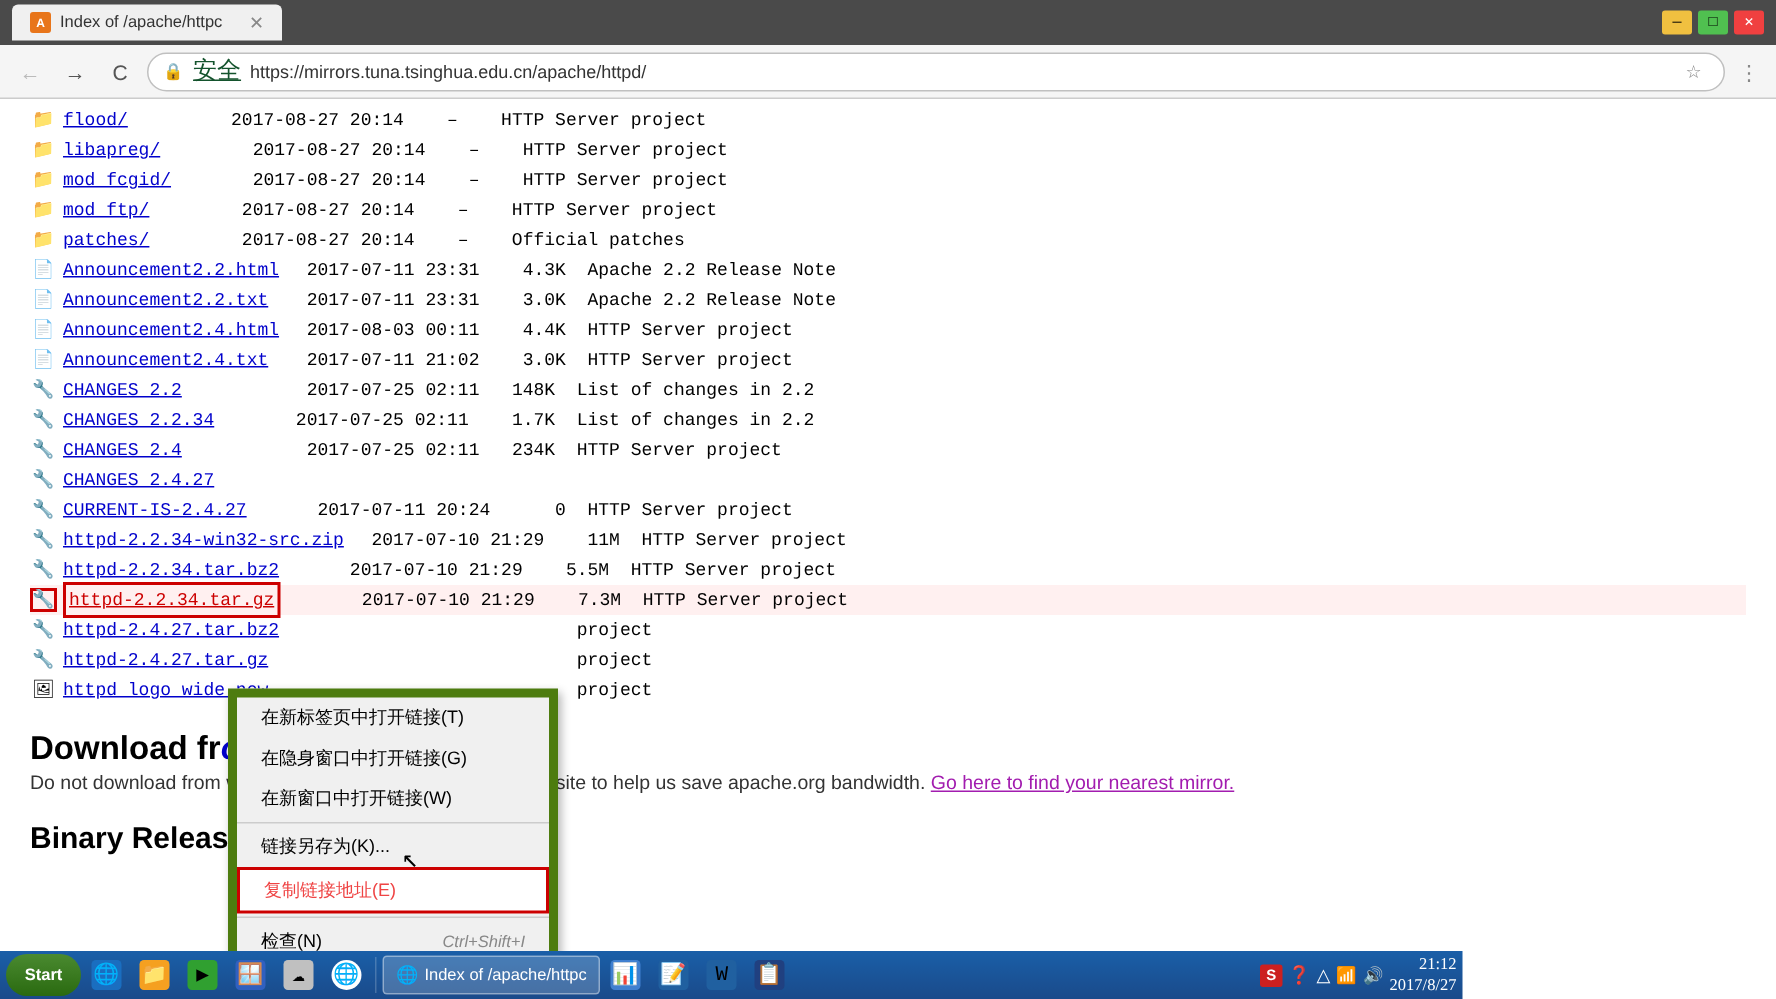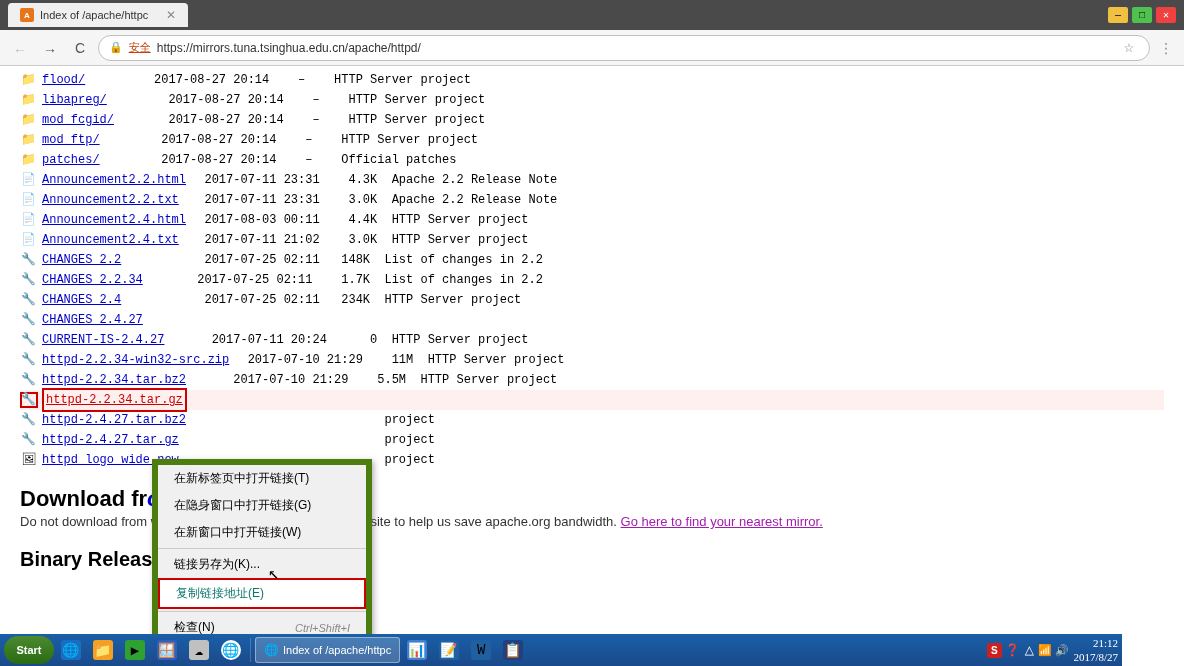--- a/index.html
+++ b/index.html
@@ -35,30 +35,30 @@
     .file-icon { width: 18px; height: 16px; margin-right: 4px; display: inline-flex; align-items: center; justify-content: center; }
     .meta { color: #000; margin-left: 4px; }
     
     .selected-row { background: #fff0f0; }
     .selected-row a { color: #cc0000 !important; }
     
     
     .context-menu { position: absolute; top: 393px; left: 152px; background: #f0f0f0; border: 6px solid #4d7c0f; box-shadow: 2px 2px 6px rgba(0,0,0,0.3); z-index: 100; min-width: 220px; font-family: Arial, sans-serif; font-size: 12px; }
     .context-menu-item { padding: 5px 16px; cursor: pointer; display: flex; align-items: center; justify-content: space-between; color: #000; }
     .context-menu-separator { height: 1px; background: #ccc; margin: 2px 0; }
-    .context-menu-item.highlighted-item { border: 2px solid #cc0000; background: #fff; color: #0f766e; }
+    .context-menu-item.highlighted-item { border: 2px solid #cc0000; background: #fff; color: #ef4444; }
     .shortcut { color: #888; font-size: 11px; font-style: italic; }
 
     
     .page-section { padding: 4px 0; }
     .page-text { font-family: Arial, sans-serif; font-size: 13px; color: #333; line-height: 1.5; }
     .page-link { color: #a21caf; text-decoration: underline; }
 
     
-    .taskbar { position: fixed; bottom: 0; width: 1122px; height: 32px; background: linear-gradient(to bottom, #1a5fa8, #1a4a8a); display: flex; align-items: center; gap: 2px; padding: 0 4px; }
+    .taskbar { position: fixed; bottom: 0; width: 975px; height: 32px; background: linear-gradient(to bottom, #1a5fa8, #1a4a8a); display: flex; align-items: center; gap: 2px; padding: 0 4px; }
     .taskbar-start { width: 50px; height: 28px; background: linear-gradient(to bottom, #4a8a30, #2a6a10); border-radius: 14px; display: flex; align-items: center; justify-content: center; color: white; font-size: 11px; font-family: Arial, sans-serif; font-weight: bold; cursor: pointer; }
     .taskbar-icon { width: 30px; height: 28px; display: flex; align-items: center; justify-content: center; cursor: pointer; }
     .taskbar-icon-img { width: 20px; height: 20px; border-radius: 3px; display: flex; align-items: center; justify-content: center; font-size: 14px; }
     .taskbar-active-item { background: rgba(255,255,255,0.2); border: 1px solid rgba(255,255,255,0.4); border-radius: 3px; height: 26px; padding: 0 8px; display: flex; align-items: center; gap: 4px; font-size: 11px; color: white; font-family: Arial, sans-serif; cursor: pointer; min-width: 120px; }
     .taskbar-sep { width: 1px; height: 24px; background: rgba(255,255,255,0.2); margin: 0 2px; }
     .taskbar-tray { margin-left: auto; display: flex; align-items: center; gap: 4px; color: white; font-size: 11px; font-family: Arial, sans-serif; }
     .tray-time { text-align: right; line-height: 1.3; font-family: Liberation Serif, serif; }
   </style>
 </head>
 <body>
@@ -77,21 +77,21 @@
       <div class="win-btn win-close">✕</div>
     </div>
   </div>
 
   <div class="nav-bar">
     <button class="nav-btn disabled">←</button>
     <button class="nav-btn">→</button>
     <button class="nav-btn">C</button>
     <div class="address-bar">
       <span class="secure-icon">🔒</span>
-      <span style="font-family:Arial,sans-serif;font-size:11px;color:#c2410c;text-decoration:underline;">安全</span>
+      <span style="font-family:Arial,sans-serif;font-size:16px;color:#14532d;text-decoration:underline;">安全</span>
       <span class="address-text">https://mirrors.tuna.tsinghua.edu.cn/apache/httpd/</span>
       <div class="address-actions">
         <button class="addr-btn">☆</button>
       </div>
     </div>
     <button class="addr-btn" style="font-size:14px;">⋮</button>
   </div>
 </div>
 
 <div class="page-content" style="position:relative;">
@@ -176,20 +176,21 @@
     </div>
     <div class="file-entry">
       <span class="file-icon" style="font-size:12px;">🔧</span>
       <a>httpd-2.2.34.tar.bz2</a>
       <span class="meta">&nbsp;&nbsp;&nbsp;&nbsp;&nbsp;&nbsp;2017-07-10 21:29&nbsp;&nbsp;&nbsp;&nbsp;5.5M&nbsp;&nbsp;HTTP Server project</span>
     </div>
 
     <div class="file-entry selected-row" style="background:#fff0f0;">
       <span class="file-icon" style="font-size:12px;border:2px solid #cc0000;padding:1px;">🔧</span>
       <a style="color:#cc0000;border:2px solid #cc0000;padding:0 2px;">httpd-2.2.34.tar.gz</a>
+      <span class="meta">&nbsp;&nbsp;&nbsp;&nbsp;&nbsp;&nbsp;&nbsp;2017-07-10 21:29&nbsp;&nbsp;&nbsp;&nbsp;7.3M&nbsp;&nbsp;HTTP Server project</span>
     </div>
 
     <div class="file-entry">
       <span class="file-icon" style="font-size:12px;">🔧</span>
       <a>httpd-2.4.27.tar.bz2</a>
       <span class="meta">&nbsp;&nbsp;&nbsp;&nbsp;&nbsp;&nbsp;&nbsp;&nbsp;&nbsp;&nbsp;&nbsp;&nbsp;&nbsp;&nbsp;&nbsp;&nbsp;&nbsp;&nbsp;&nbsp;&nbsp;&nbsp;&nbsp;&nbsp;&nbsp;&nbsp;&nbsp;&nbsp;project</span>
     </div>
     <div class="file-entry">
       <span class="file-icon" style="font-size:12px;">🔧</span>
       <a>httpd-2.4.27.tar.gz</a>

